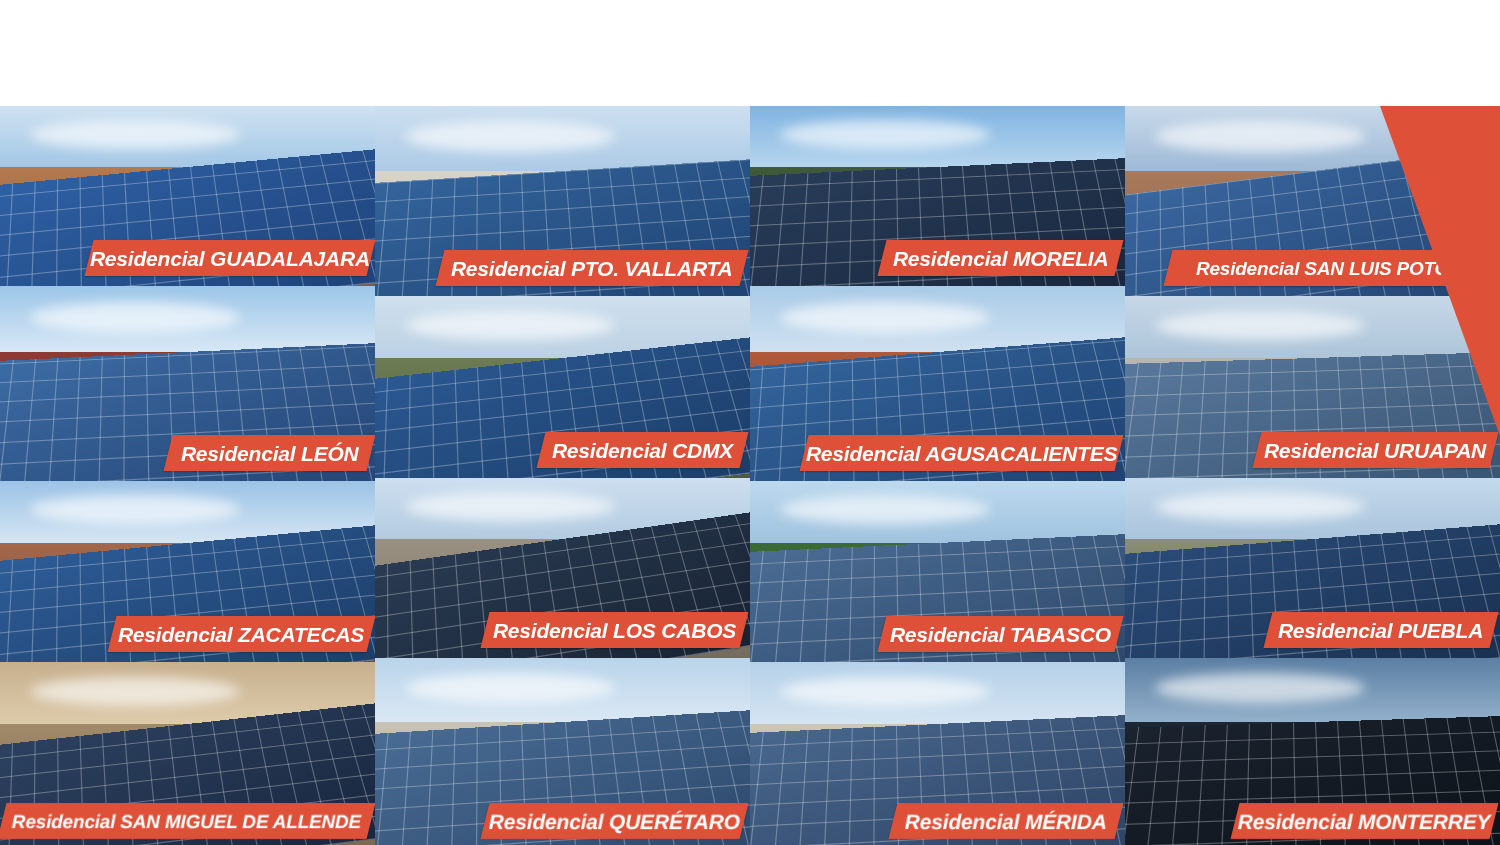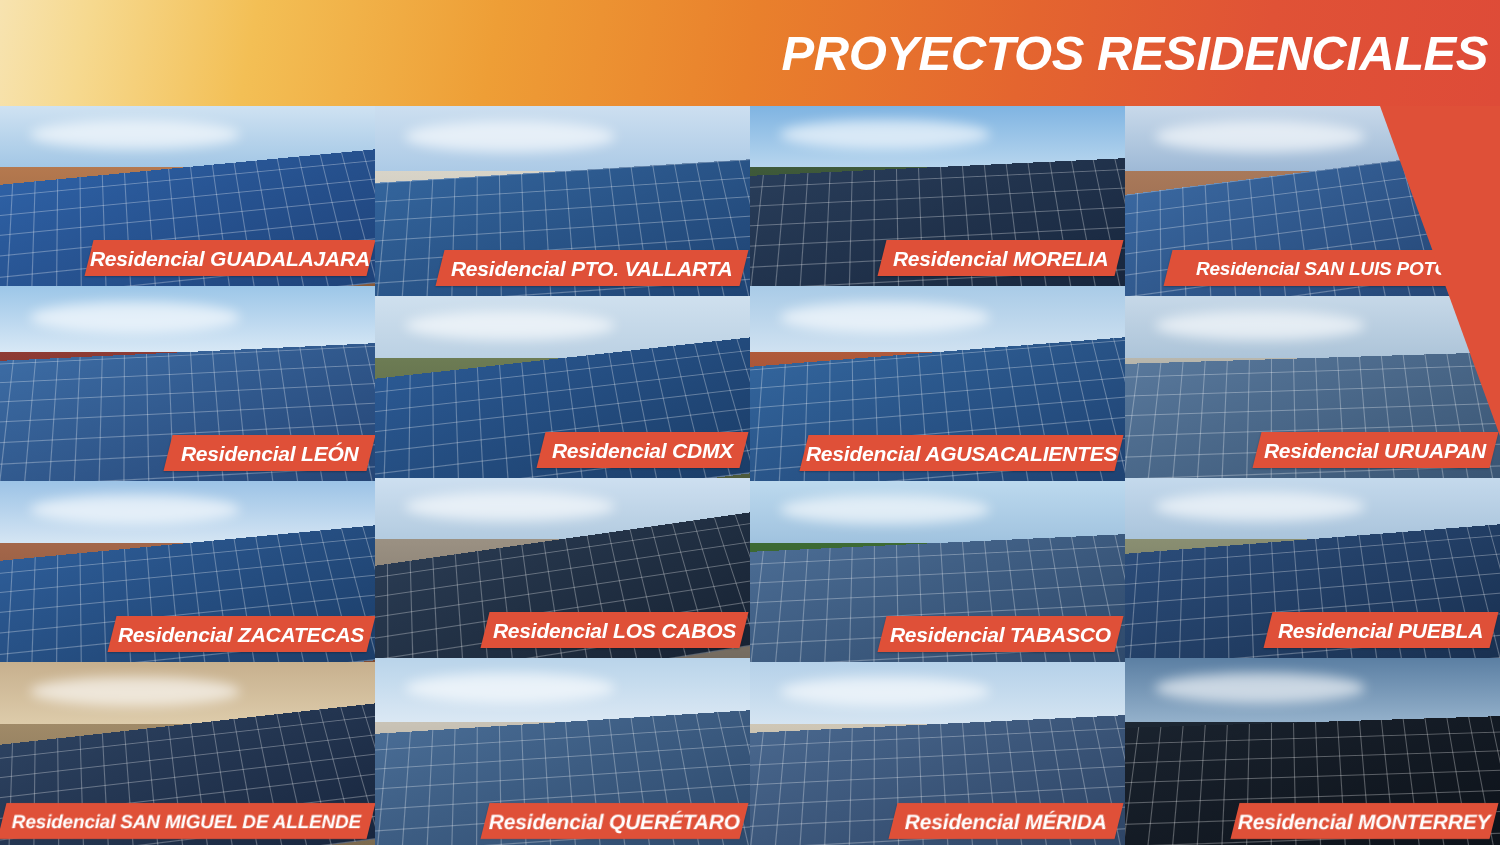--- a/index.html
+++ b/index.html
@@ -57,23 +57,20 @@
     background:#df5038;
     clip-path:polygon(100% 0, 100% 100%, 0 0);
     pointer-events:none;
   }
 </style>
 </head>
 <body>
 
 <div id="poster">
 
-  <div id="header">
-    <div id="header-title">PROYECTOS RESIDENCIALES</div>
-  </div>
 
   <div id="grid">
       <div class="cell" style="left: 0px; top: 0px; width: 375px; height: 180px;">
         <div class="photo">
           <div class="sky" style="background: linear-gradient(rgb(207, 226, 242), rgb(158, 196, 228));"></div>
           <div style="position: absolute; left: 8%; top: 8%; width: 56%; height: 16%; border-radius: 50%; background: rgba(255, 255, 255, 0.62); filter: blur(6px);"></div>
           <div class="ground" style="background: linear-gradient(rgb(181, 121, 79), rgb(138, 90, 56));"></div>
           <div class="panel" style="left: -14%; top: 34%; width: 128%; height: 74%; background: linear-gradient(160deg, rgb(47, 99, 168), rgb(29, 63, 116)); transform: perspective(500px) rotateX(26deg) rotate(-6deg); transform-origin: 50% 0%;">
             <div class="grid-lines" style="background-image: repeating-linear-gradient(90deg, rgba(255, 255, 255, 0.3) 0px, rgba(255, 255, 255, 0.3) 1px, transparent 1px, transparent 22px), repeating-linear-gradient(0deg, rgba(255, 255, 255, 0.3) 0px, rgba(255, 255, 255, 0.3) 1px, transparent 1px, transparent 20px);"></div>
           </div>

